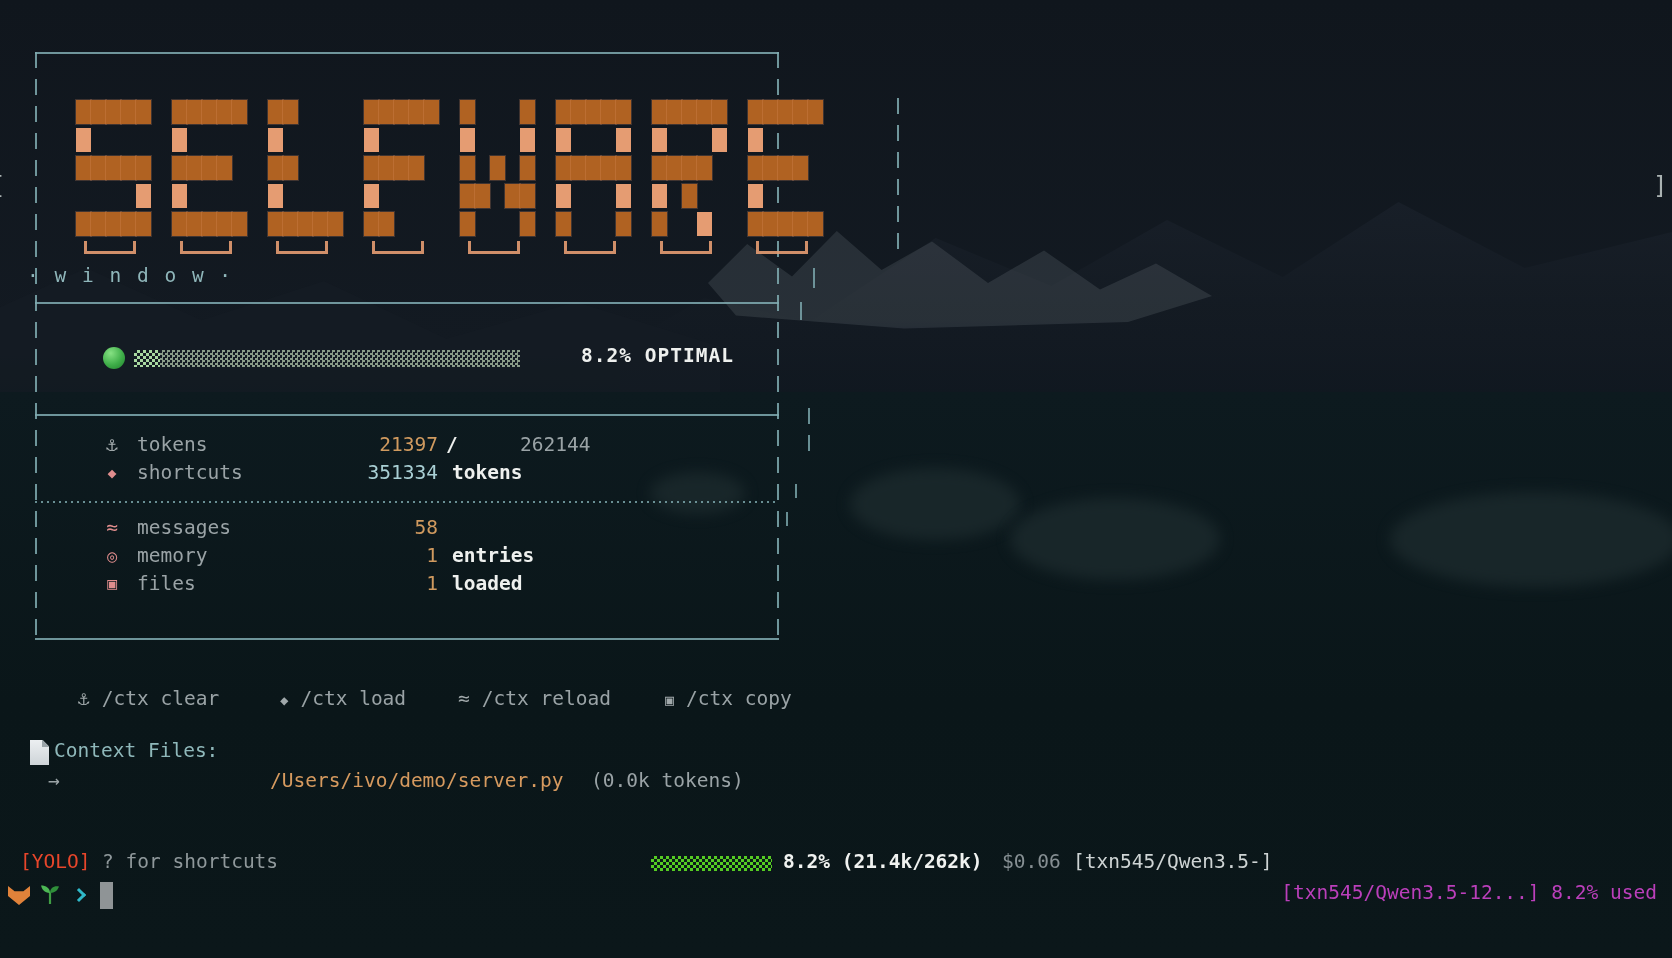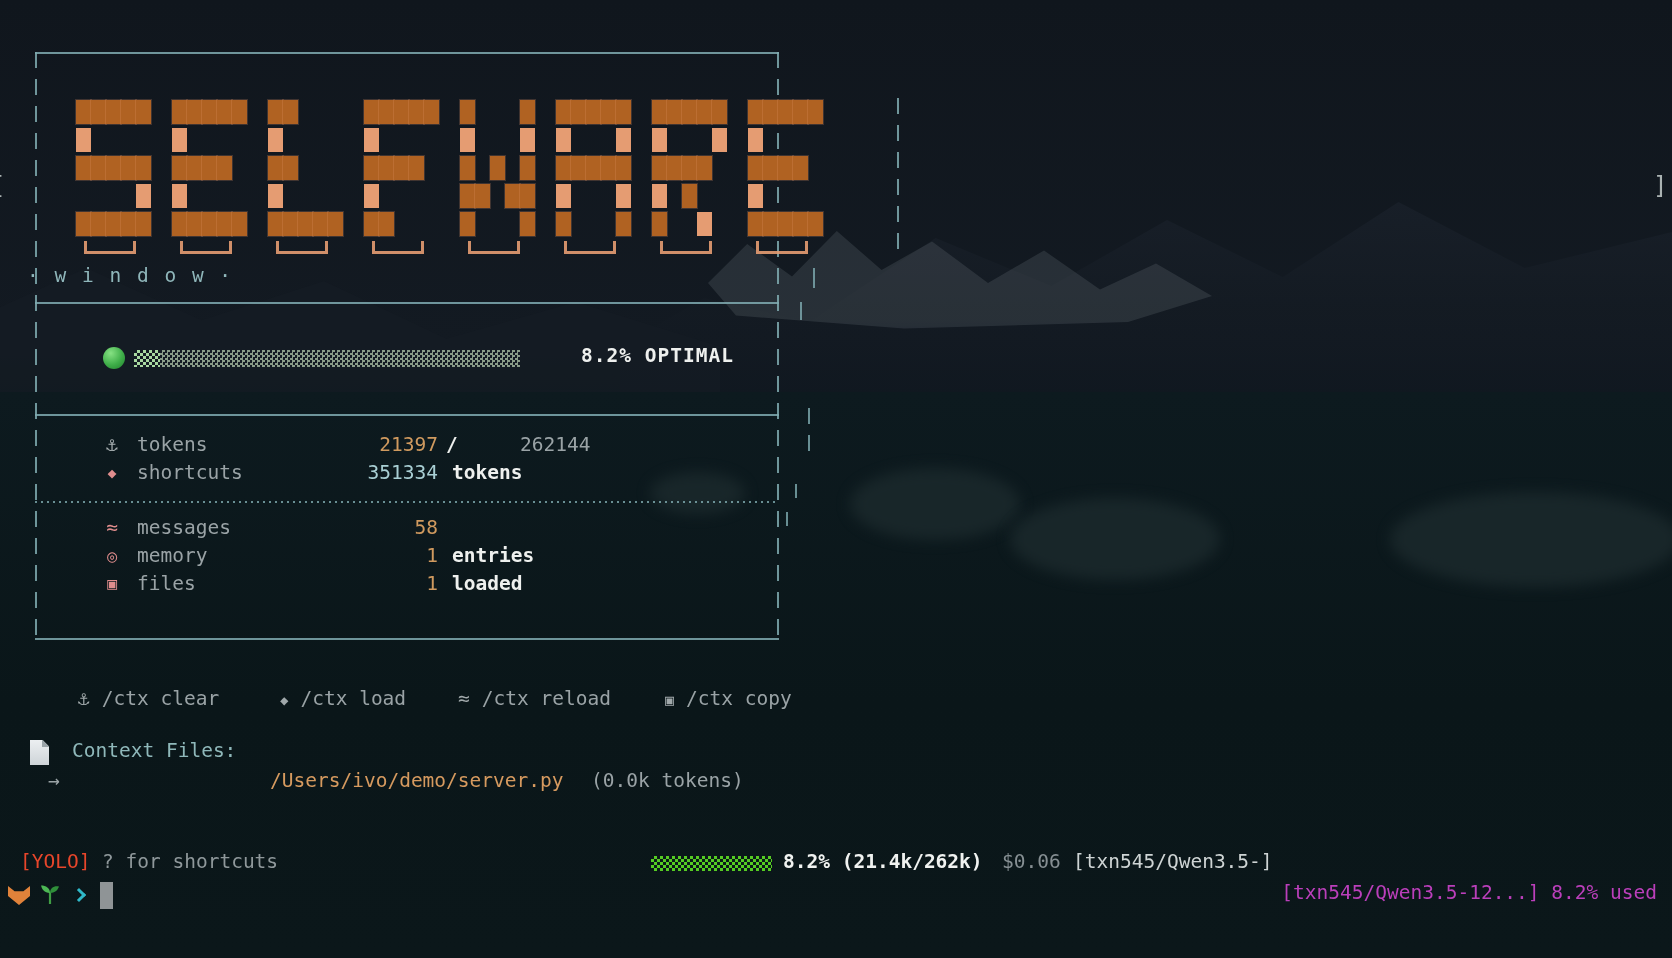--- a/index.html
+++ b/index.html
@@ -68,21 +68,21 @@
   .ssuffix{ left:452px; color:#eef0ee; font-weight:bold; }
 
   
   .cmd { position:absolute; top:685px; height:28px; line-height:28px; color:#9aa3a6; white-space:nowrap; }
   .cmd .ci { display:inline-block; margin-right:12px; color:#a0a8aa; }
 
   
   .doc { position:absolute; left:30px; top:740px; width:19px; height:25px;
          background:linear-gradient(#eceff1,#ced4d8); clip-path:polygon(0 0,66% 0,100% 26%,100% 100%,0 100%); }
   .doc i { position:absolute; right:0; top:0; width:7px; height:7px; background:#9aa4a8; }
-  #ctx-header { position:absolute; left:72px; top:739px; color:#8fb8ba; }
+  #ctx-header { position:absolute; left:54px; top:739px; color:#8fb8ba; }
   .frow { position:absolute; top:767px; width:900px; height:28px; line-height:28px; }
   .frow span { position:absolute; }
   .farrow { left:48px; color:#9aa3a6; }
   .fpath  { left:270px; color:#d69a5f; }
   .fsize  { left:591px; color:#9aa3a6; }
   #ctx-total { position:absolute; left:24px; top:794px; color:#cf9a5e; }
 
   
   .sb { position:absolute; white-space:nowrap; }
   #sb-mode { left:20px; top:850px; color:#e8462b; }

